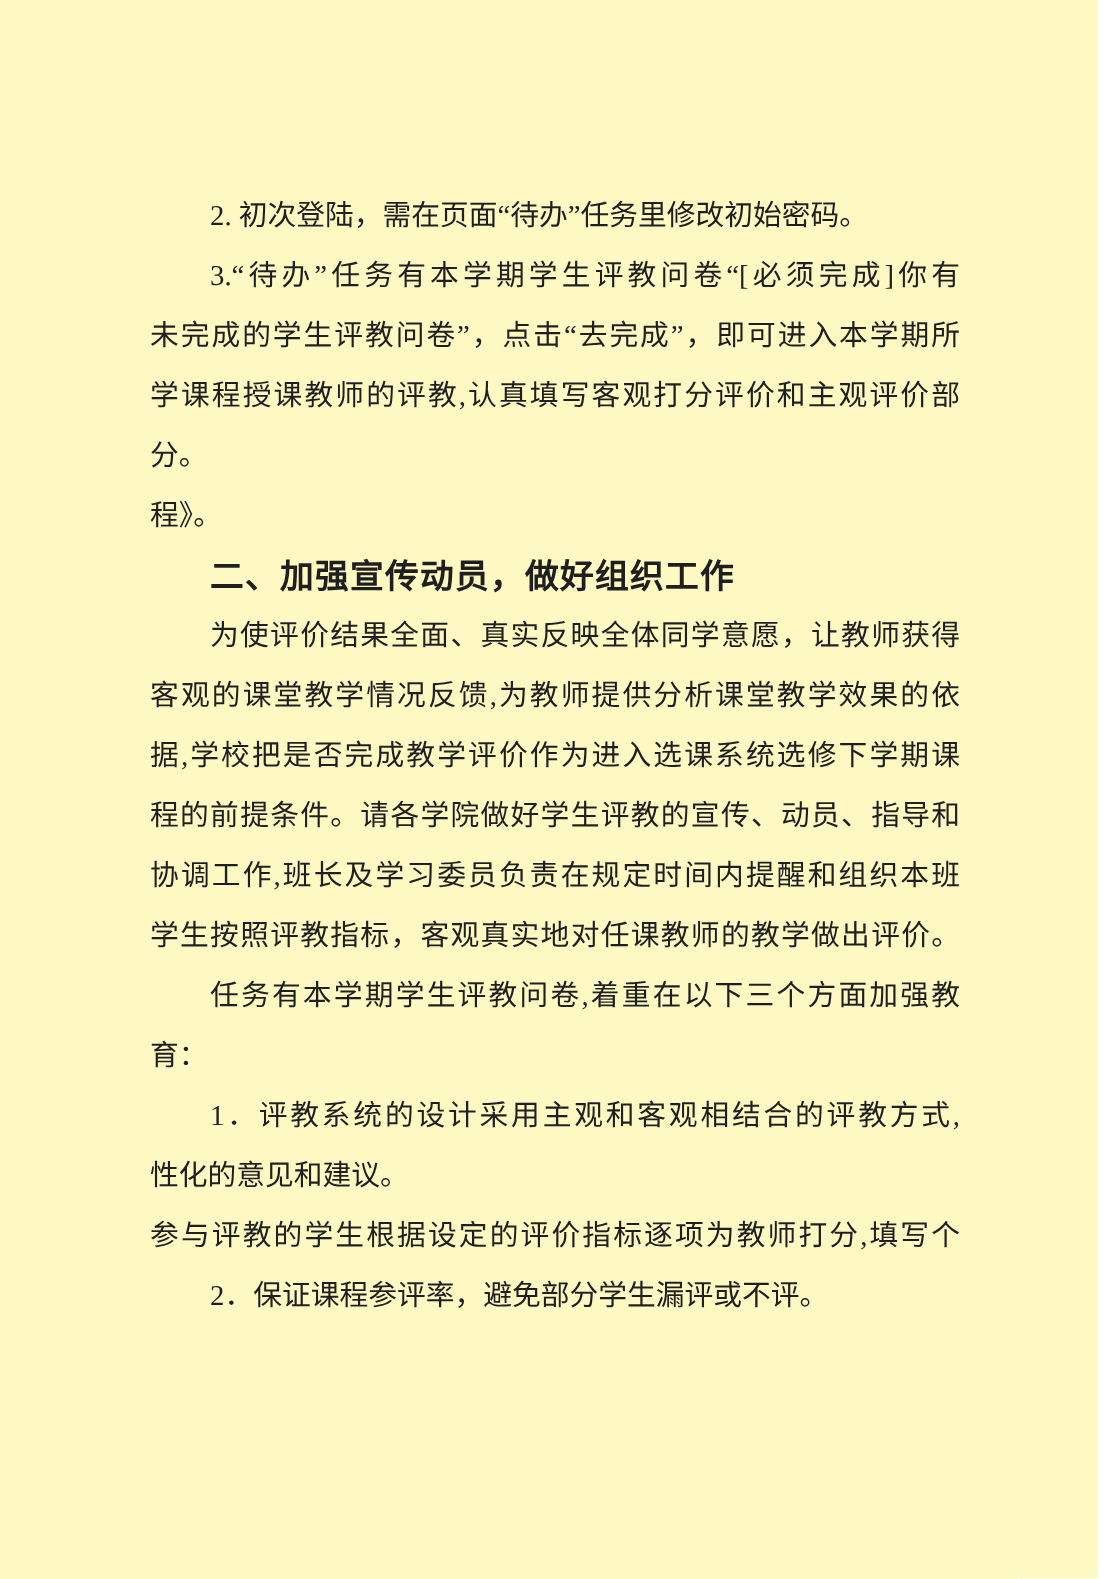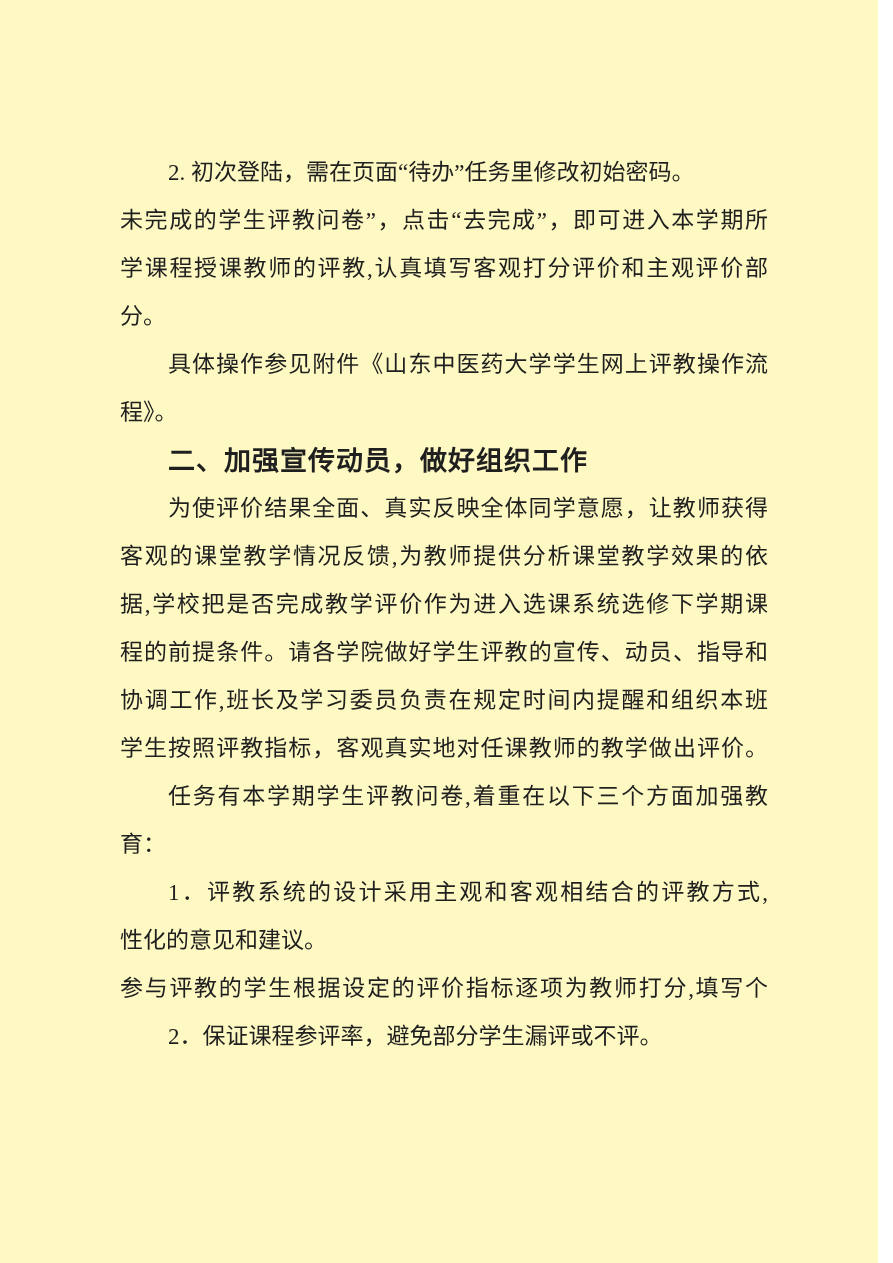--- a/index.html
+++ b/index.html
@@ -41,24 +41,24 @@
     font-size: 27px;
     letter-spacing: 1px;
   }
 </style>
 </head>
 <body>
 
 <div class="page">
   <div class="content">
     <div class="line indent">2. 初次登陆，需在页面“待办”任务里修改初始密码。</div>
+    <div class="line indent fill">3.“待办”任务有本学期学生评教问卷“[必须完成]你有</div>
     <div class="line fill">未完成的学生评教问卷”，点击“去完成”，即可进入本学期所</div>
     <div class="line fill">学课程授课教师的评教,认真填写客观打分评价和主观评价部</div>
     <div class="line">分。</div>
-    <div class="line indent fill">具体操作参见附件《山东中医药大学学生网上评教操作流</div>
     <div class="line">程》。</div>
     <div class="line indent heading">二、加强宣传动员，做好组织工作</div>
     <div class="line indent fill">为使评价结果全面、真实反映全体同学意愿，让教师获得</div>
     <div class="line fill">客观的课堂教学情况反馈,为教师提供分析课堂教学效果的依</div>
     <div class="line fill">据,学校把是否完成教学评价作为进入选课系统选修下学期课</div>
     <div class="line fill">程的前提条件。请各学院做好学生评教的宣传、动员、指导和</div>
     <div class="line fill">协调工作,班长及学习委员负责在规定时间内提醒和组织本班</div>
     <div class="line fill">学生按照评教指标，客观真实地对任课教师的教学做出评价。</div>
     <div class="line indent fill">任务有本学期学生评教问卷,着重在以下三个方面加强教</div>
     <div class="line">育：</div>

